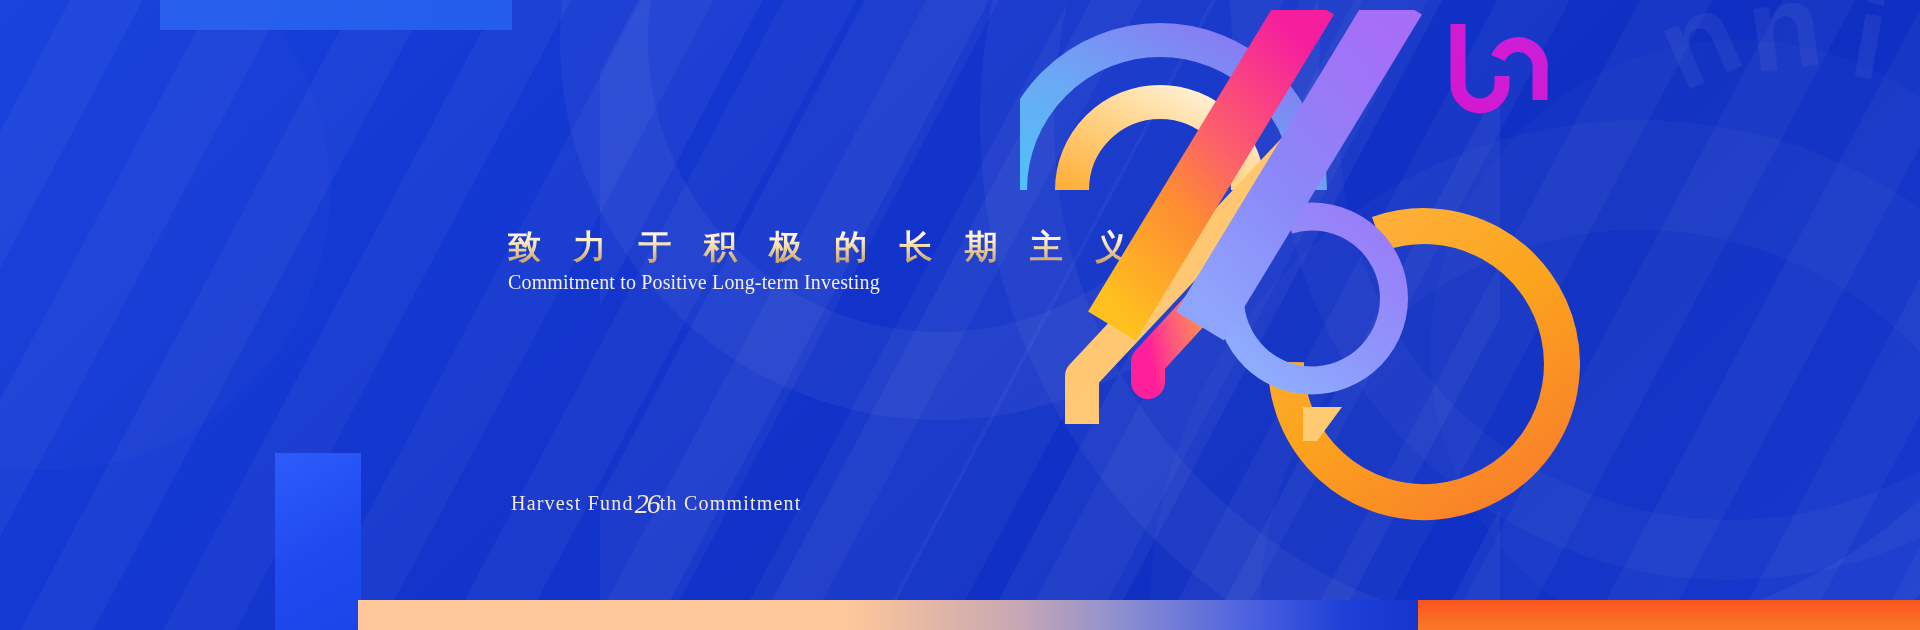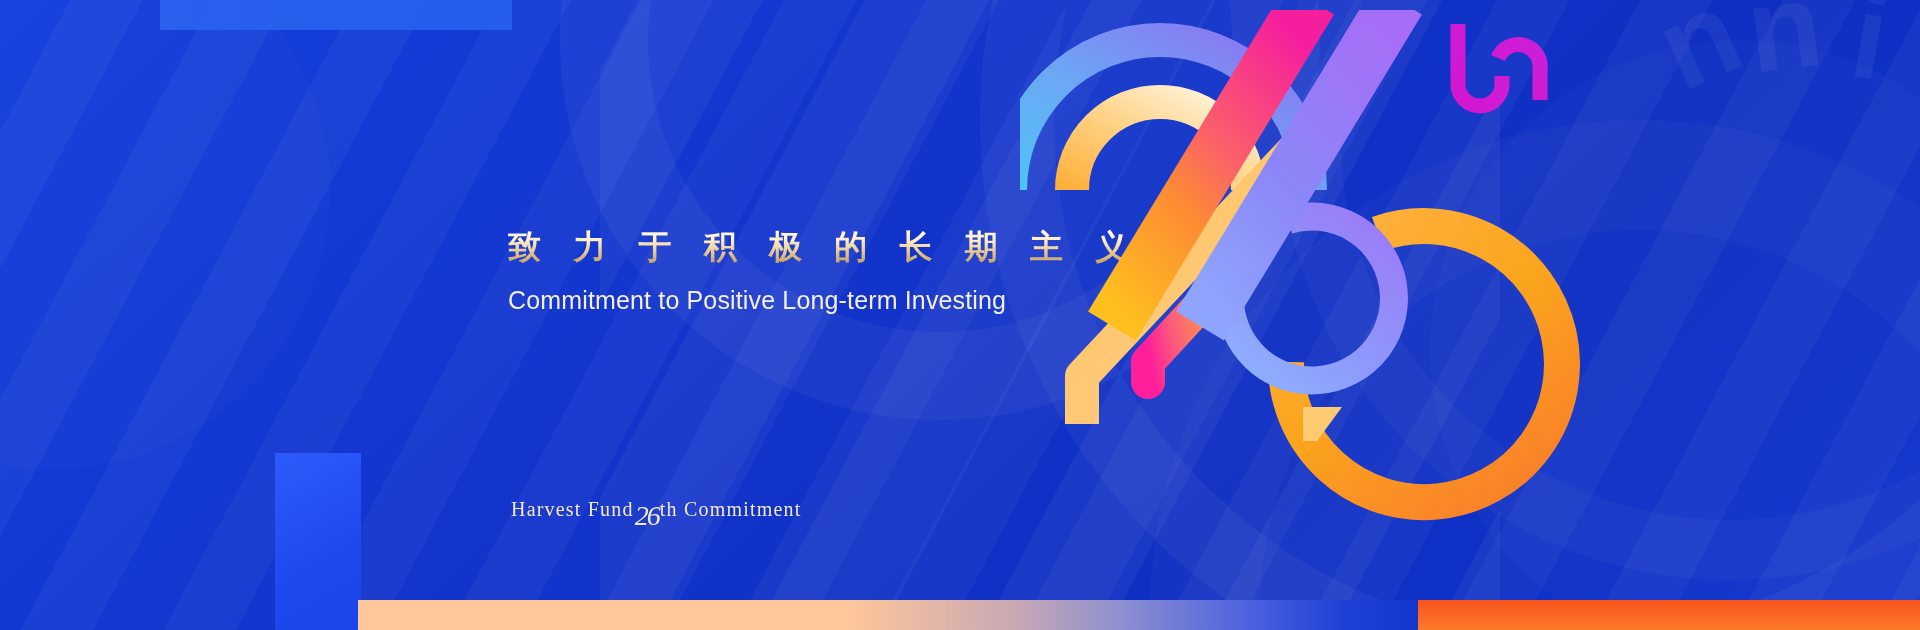--- a/index.html
+++ b/index.html
@@ -103,47 +103,46 @@
     font-family:"Liberation Serif", serif;
     background:linear-gradient(180deg,#fffaf0 0%,#ffedc4 32%,#e7c890 62%,#bb9358 100%);
     -webkit-background-clip:text;
     background-clip:text;
     color:transparent;
     -webkit-text-fill-color:transparent;
     white-space:nowrap;
     line-height:1.18;
   }
   .subhead {
-    margin-top:19px;
-    font-size:25px;
+    margin-top:4px;
+    font-size:20px;
     letter-spacing:0.15px;
     color:#f3eee1;
     font-weight:500;
     white-space:nowrap;
-    font-family:Liberation Sans, sans-serif;
+    font-family:Liberation Serif, serif;
   }
   .anniversary-line {
     position:absolute;
     left:511px; top:487px;
     font-family:Liberation Serif, serif;
     font-size:20px;
     letter-spacing:1.2px;
     color:#f3e8cf;
     white-space:nowrap;
     display:flex;
     align-items:center;
   }
   .anniversary-line .num26 {
     font-size:28px;
     font-style:italic;
     letter-spacing:-2px;
     padding:0 1px;
     position:relative;
     top:1px;
-    margin-top:12px;
   }
 
   
   #logo { position:absolute; left:1020px; top:10px; width:560px; height:540px; }
   #logo svg { display:block; }
 </style>
 </head>
 <body>
 
 <div id="banner">

